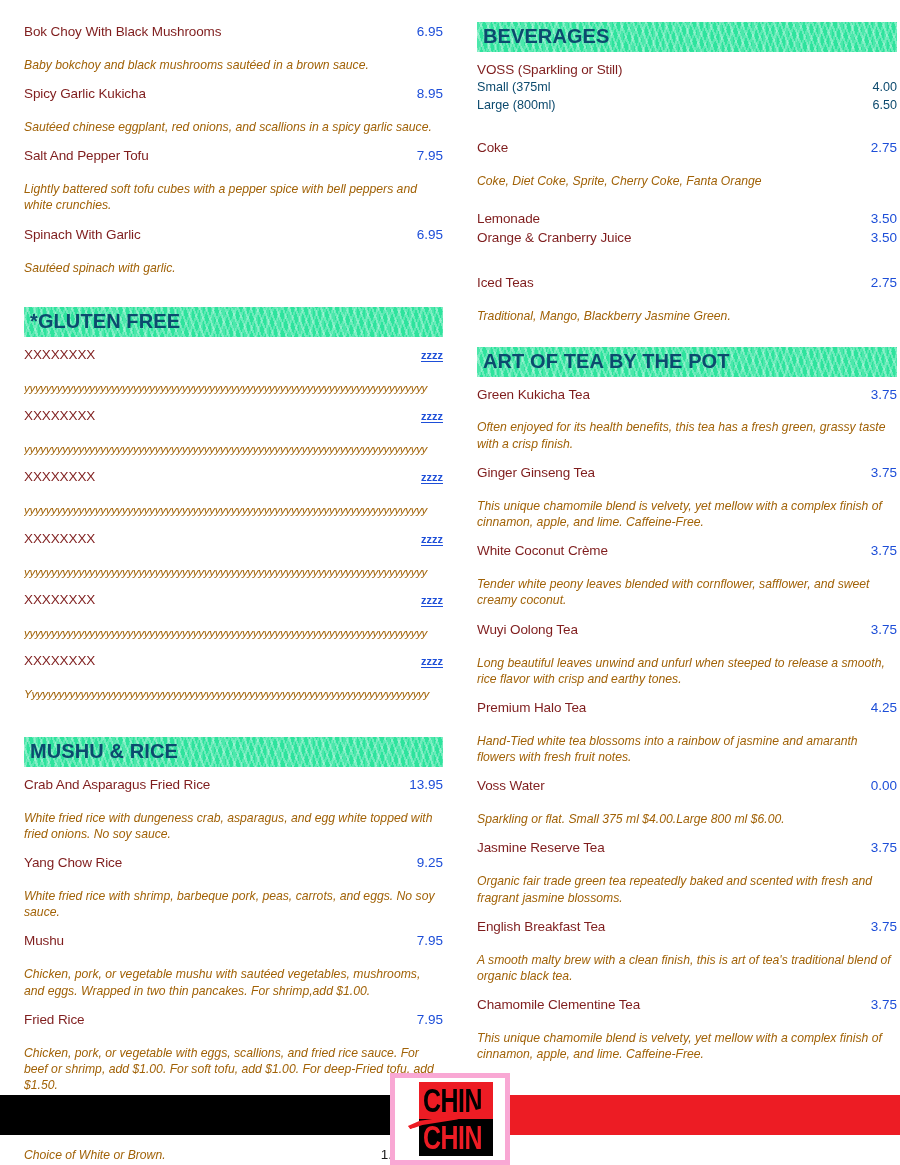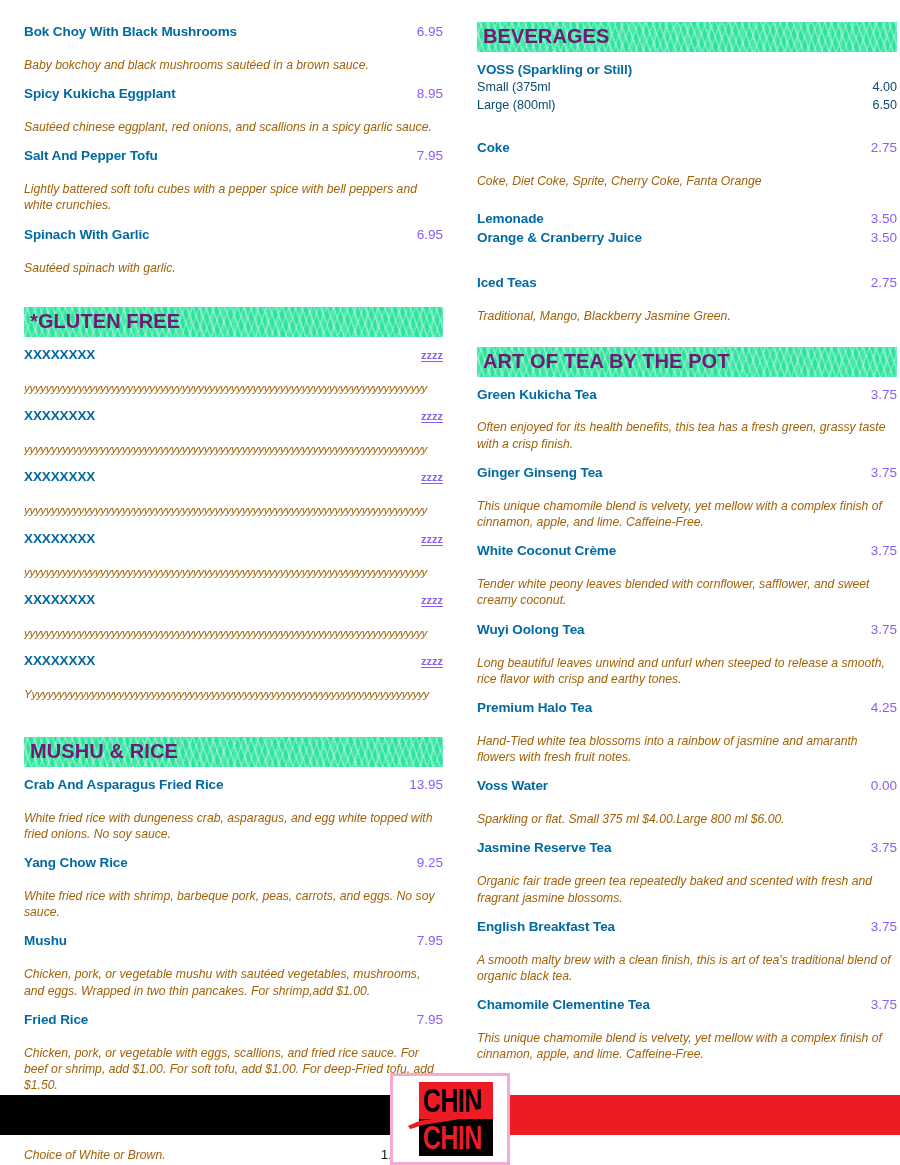--- a/index.html
+++ b/index.html
@@ -56,21 +56,21 @@
         rgba(255,255,255,0.22) 0px, rgba(255,255,255,0.22) 2px,
         rgba(255,255,255,0) 2px, rgba(255,255,255,0) 7px),
       repeating-linear-gradient(90deg,
         rgba(255,255,255,0.14) 0px, rgba(255,255,255,0.14) 3px,
         rgba(255,255,255,0) 3px, rgba(255,255,255,0) 11px);
     pointer-events: none;
   }
   .banner-title {
     position: relative;
     z-index: 2;
-    color: #701a75;
+    color: #0c4a6e;
     font-size: 20px;
     font-weight: bold;
     letter-spacing: 0.1px;
     padding-left: 6px;
     line-height: 1;
     transform: translateY(-1px);
   }
 
   
   .items { padding-top: 2px; }
@@ -81,29 +81,29 @@
   .item.tight { margin-bottom: 4px; }
 
   .item-head {
     display: flex;
     align-items: baseline;
     justify-content: space-between;
     gap: 10px;
   }
   .item-name {
     font-size: 13.5px;
-    font-weight: bold;
+    font-weight: normal;
     line-height: 1.18;
-    color: #0369a1;
+    color: #7f1d1d;
     letter-spacing: -0.1px;
   }
   .item-price {
     font-size: 13.5px;
     line-height: 1.18;
-    color: #8b5cf6;
+    color: #1d4ed8;
     white-space: nowrap;
     flex: 0 0 auto;
   }
   .item-price.ph {
     font-weight: bold;
     font-size: 11px;
     text-decoration: underline;
     text-underline-offset: 2px;
   }
   .item-desc {
@@ -179,21 +179,21 @@
     background: #ed1c24;
   }
   .logo-card {
     position: absolute;
     left: 50%;
     transform: translateX(-50%);
     top: -12px;
     width: 120px;
     height: 92px;
     background: #ffffff;
-    border: 3px solid #f9a8d4;
+    border: 5px solid #f9a8d4;
     display: flex;
     align-items: center;
     justify-content: center;
     z-index: 5;
   }
   .logo-inner {
     position: relative;
     width: 86px;
     height: 74px;
     overflow: hidden;
@@ -252,21 +252,21 @@
         <div class="item">
           <div class="item-head">
             <div class="item-name">Bok Choy With Black Mushrooms</div>
             <div class="item-price">6.95</div>
           </div>
           <div class="item-desc">Baby bokchoy and black mushrooms sautéed in a brown sauce.</div>
         </div>
 
         <div class="item">
           <div class="item-head">
-            <div class="item-name">Spicy Kukicha Eggplant</div>
+            <div class="item-name">Spicy Garlic Kukicha</div>
             <div class="item-price">8.95</div>
           </div>
           <div class="item-desc">Sautéed chinese eggplant, red onions, and scallions in a spicy garlic sauce.</div>
         </div>
 
         <div class="item">
           <div class="item-head">
             <div class="item-name">Salt And Pepper Tofu</div>
             <div class="item-price">7.95</div>
           </div>

